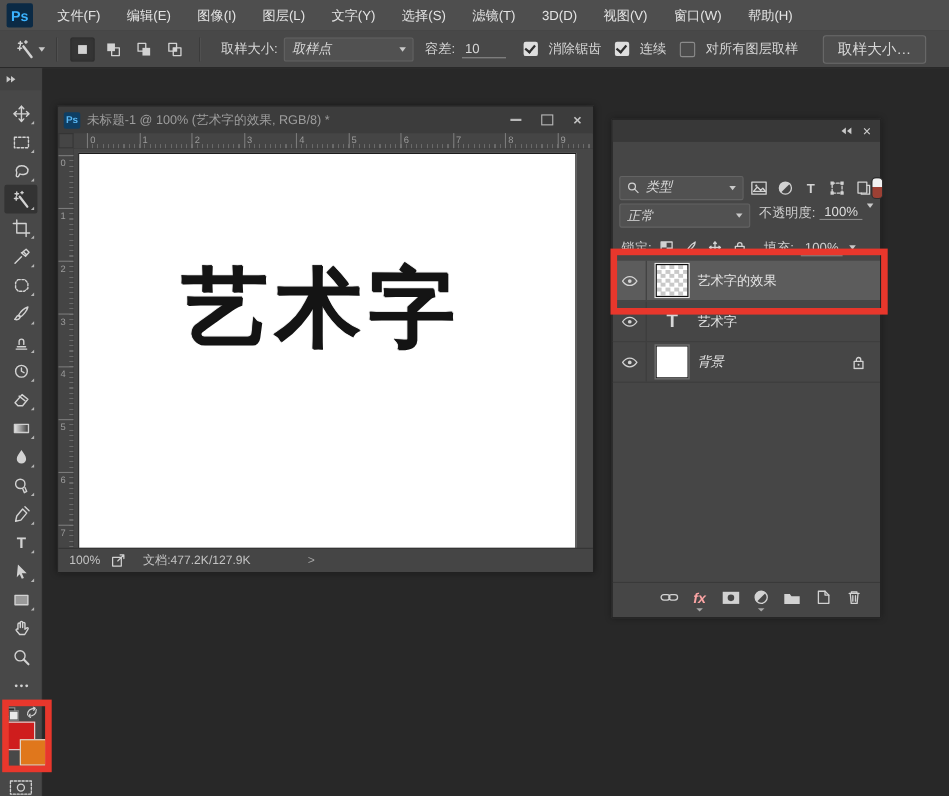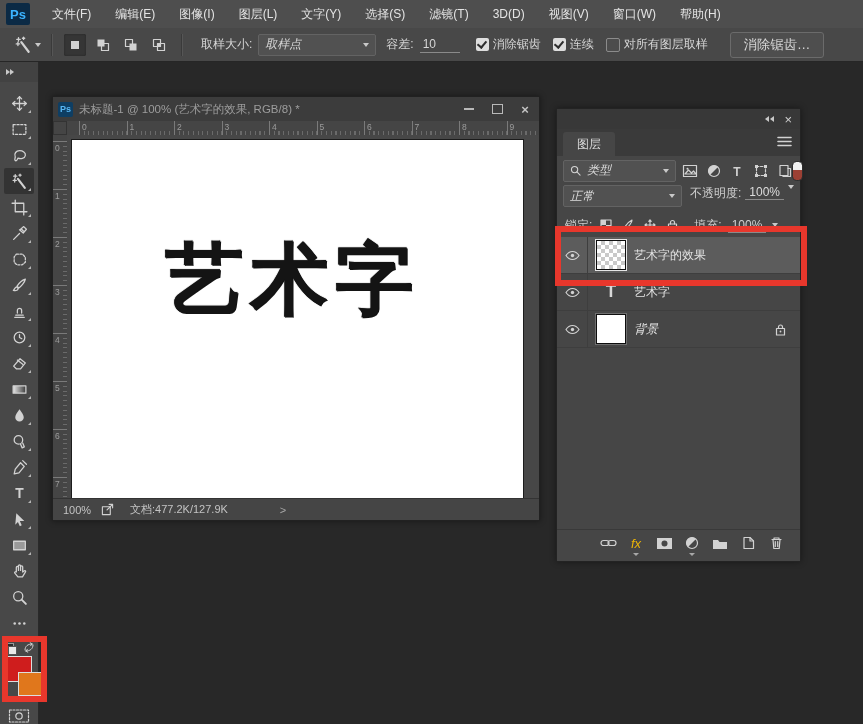--- a/index.html
+++ b/index.html
@@ -21,21 +21,21 @@
   .preset{display:flex;align-items:center;margin-left:12px;padding:2px;}
   .chev{width:0;height:0;border-left:3.5px solid transparent;border-right:3.5px solid transparent;
         border-top:4.5px solid #c9c9c9;display:inline-block;}
   .mode-btn{width:22px;height:22px;display:flex;align-items:center;justify-content:center;margin:0 3px;border-radius:2px;}
   .mode-btn.active{background:#353535;box-shadow:inset 0 0 2px #222;}
   .opt-label{margin:0 6px 0 10px;white-space:nowrap;}
   .dropdown{height:20px;background:#515151;border:1px solid #636363;border-radius:2px;
             display:flex;align-items:center;padding:0 6px;gap:6px;}
   .dd-value{flex:1;white-space:nowrap;font-style:italic;}
   .opt-input{min-width:34px;border-bottom:1px solid #8a8a8a;padding:1px 3px;margin-right:4px;}
-  .cbgroup{display:flex;align-items:center;margin-left:12px;gap:4px;}
+  .cbgroup{display:flex;align-items:center;margin-left:12px;gap:10px;}
   .checkbox{width:13px;height:13px;border-radius:2px;background:#dedede;position:relative;}
   .checkbox.checked::after{content:"";position:absolute;left:3.5px;top:1px;width:4px;height:7px;
         border:solid #2e2e2e;border-width:0 2px 2px 0;transform:rotate(40deg);}
   .checkbox.unchecked{background:#4c4c4c;border:1px solid #8b8b8b;width:12px;height:12px;}
   .opt-btn{margin-left:22px;padding:3px 13px;border:1px solid #6b6b6b;border-radius:3px;background:#4e4e4e;color:#d8d8d8;}
   
   .toolbar{position:absolute;left:0;top:62px;width:38px;height:662px;background:#484848;
            border-right:1px solid #2a2a2a;display:flex;flex-direction:column;align-items:center;}
   .tb-expand{width:100%;height:20px;display:flex;align-items:center;justify-content:flex-start;
              padding-left:6px;box-sizing:border-box;margin-bottom:8px;background:#424242;}
@@ -121,21 +121,21 @@
   .thumb.tletter{display:flex;align-items:center;justify-content:center;font-weight:bold;font-size:17px;color:#d8d8d8;margin:0 8px;}
   .thumb.white{background:#fff;border:1px solid #0e0e0e;outline:1px solid #6f6f6f;}
   .layer-name{flex:1;color:#e4e4e4;white-space:nowrap;overflow:hidden;font-family:Liberation Mono, monospace;}
   .layer-name.italic{font-style:italic;}
   .layer-lock{margin-right:14px;}
   .panel-bottombar{position:absolute;left:0;right:0;bottom:5px;height:27px;border-top:1px solid #393939;
                    display:flex;align-items:center;padding-left:42px;gap:10px;box-sizing:border-box;}
   .pb-ic{width:18px;height:18px;display:flex;align-items:center;justify-content:center;position:relative;}
   .pb-ic.flyout::after{content:"";position:absolute;left:50%;bottom:-4px;transform:translateX(-50%);
         width:0;height:0;border-left:3px solid transparent;border-right:3px solid transparent;border-top:3px solid #a8a8a8;}
-  .fx-text{font-style:italic;font-weight:normal;color:#eab308;font-size:13px;}
+  .fx-text{font-style:italic;font-weight:bold;color:#fca5a5;font-size:13px;}
   
   .annot{position:absolute;border:6px solid #e8372c;box-sizing:border-box;z-index:60;}
   .annot-layer{left:555px;top:226px;width:252px;height:60px;}
   .annot-swatch{left:2px;top:636px;width:45px;height:66px;}
 </style>
 </head>
 <body>
 
 <div class="app">
 
@@ -202,21 +202,21 @@
       <span>消除锯齿</span>
     </div>
     <div class="cbgroup">
       <span class="checkbox checked"></span>
       <span>连续</span>
     </div>
     <div class="cbgroup">
       <span class="checkbox unchecked"></span>
       <span>对所有图层取样</span>
     </div>
-    <button class="opt-btn">消除锯齿…</button>
+    <button class="opt-btn">取样大小…</button>
   </div>
 
   <div class="toolbar">
     <div class="tb-expand">
       <span class="tri-r"></span>
         <span class="tri-r"></span>
     </div>
     <div class="tool fly">
       <svg class="icon" width="17" height="17" viewBox="0 0 16 16">
           <path d="M8 1.5v13M1.5 8h13M8 1.5l-2 2.2M8 1.5l2 2.2M8 14.5l-2-2.2M8 14.5l2-2.2M1.5 8l2.2-2M1.5 8l2.2 2M14.5 8l-2.2-2M14.5 8l-2.2 2"></path>
@@ -411,26 +411,20 @@
   </div>
 
   <div class="layers-panel">
     <div class="panel-topstrip">
       <span class="collapse-ic">
           <span class="tri-l"></span>
           <span class="tri-l"></span>
         </span>
       <span class="panel-close">×</span>
     </div>
-    <div class="panel-tabs">
-      <div class="tab">图层</div>
-      <svg class="icon hamburger" width="15" height="11" viewBox="0 0 15 11">
-          <path d="M1 1.5h13M1 5.5h13M1 9.5h13" stroke-width="1.6"></path>
-        </svg>
-    </div>
     <div class="filter-row">
       <div class="dropdown filter-dd">
         <svg class="icon" width="11" height="11" viewBox="0 0 12 12">
             <circle cx="5" cy="5" r="3.4"></circle>
             <path d="M7.6 7.6L11 11"></path>
           </svg>
         <span class="dd-value">类型</span>
         <span class="chev"></span>
       </div>
       <span class="f-ic">

